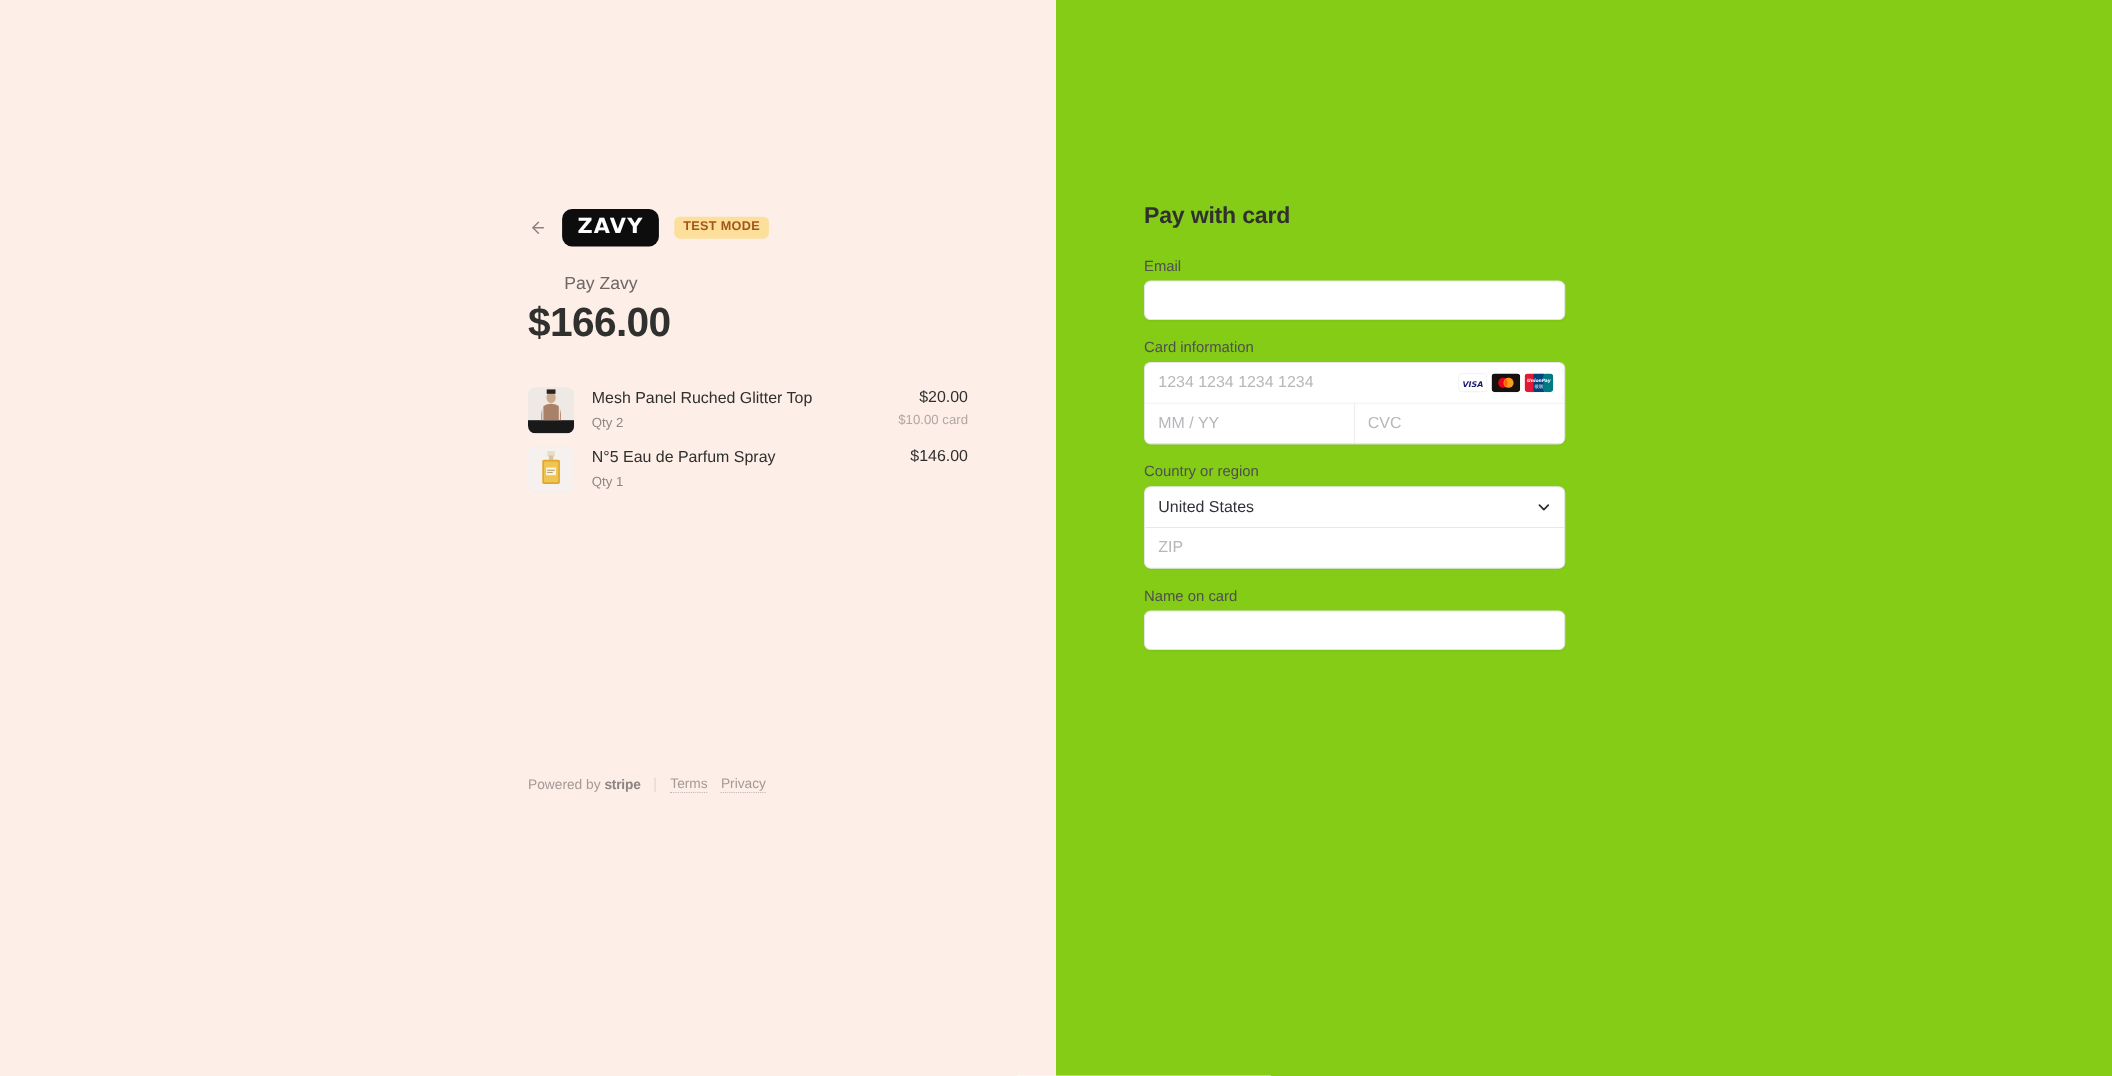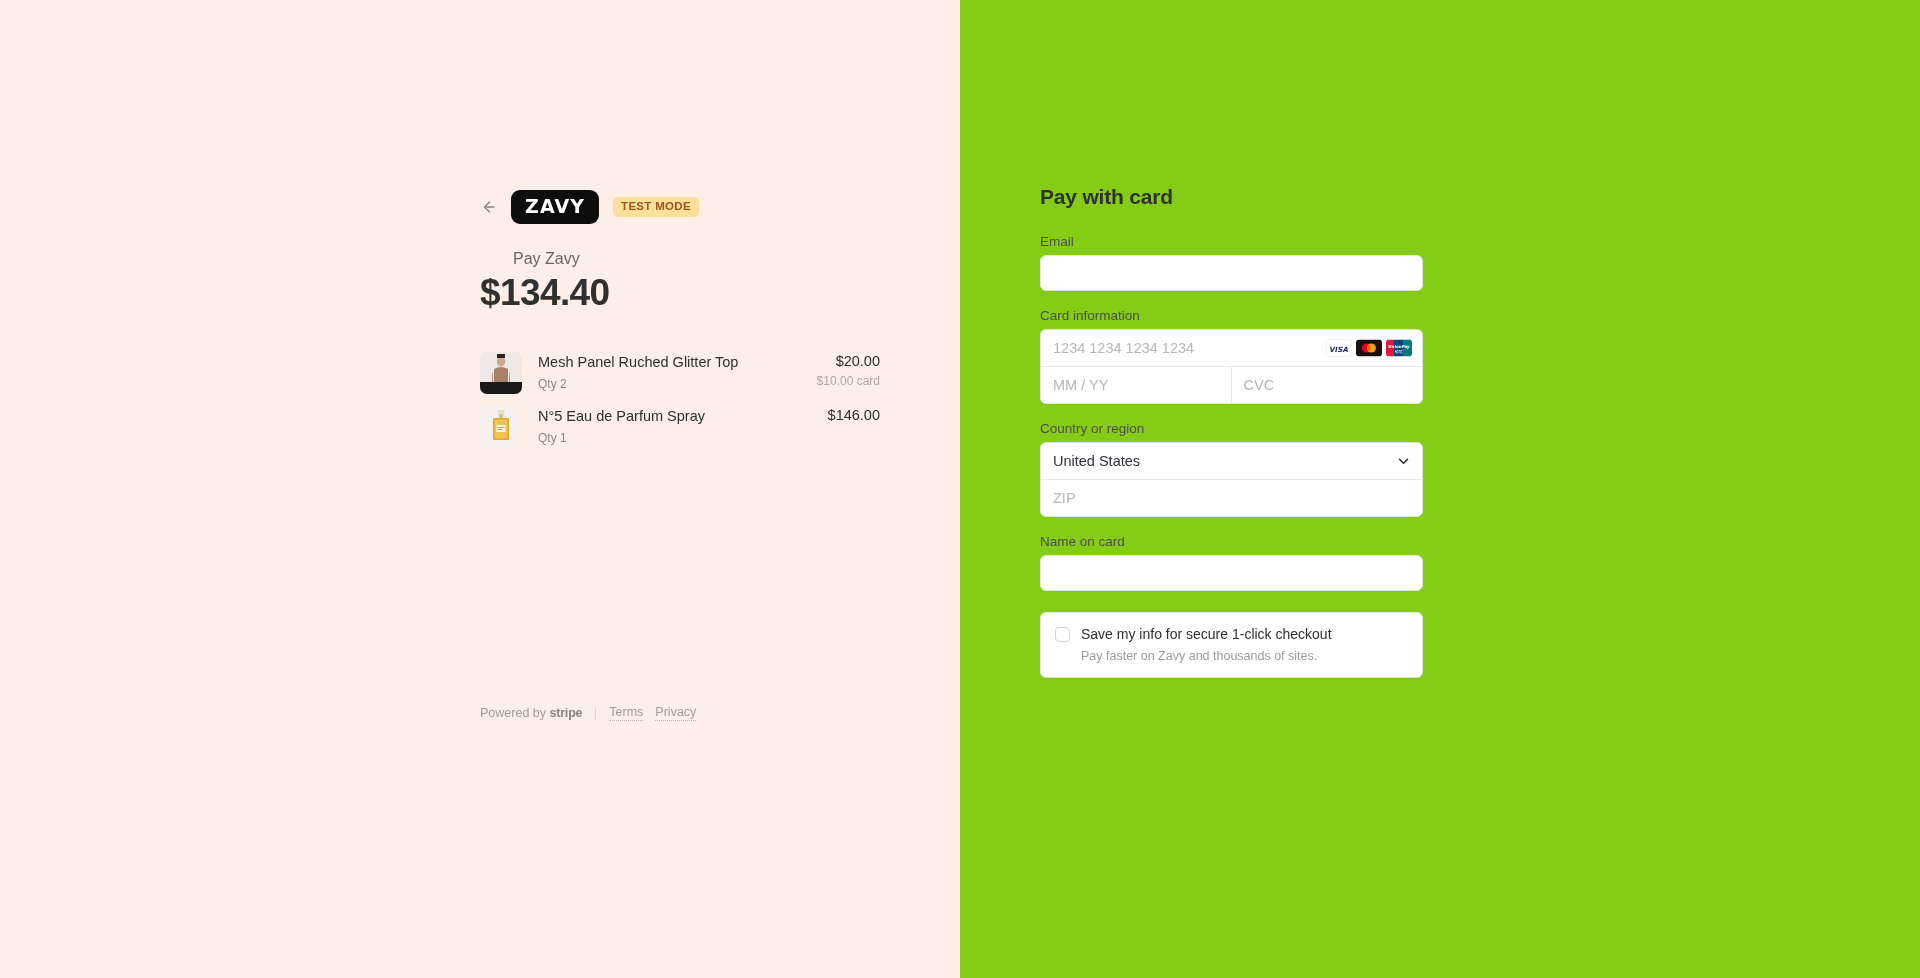--- a/index.html
+++ b/index.html
@@ -225,21 +225,21 @@
       <div class="brand-row">
         <svg class="back-arrow" viewBox="0 0 16 16" fill="none" stroke="currentColor" stroke-width="1.4">
           <path d="M9.5 3 L4.5 8 L9.5 13" stroke-linecap="round" stroke-linejoin="round"></path>
           <path d="M4.6 8 H14" stroke-linecap="round"></path>
         </svg>
         <div class="logo-pill">ZAVY</div>
         <div class="test-badge">TEST MODE</div>
       </div>
 
       <div class="pay-label">Pay Zavy</div>
-      <div class="amount">$134.40</div>
+      <div class="amount">$166.00</div>
 
       <div class="items">
 
         <div class="item">
           <div class="thumb">
             <svg viewBox="0 0 42 42">
               <rect width="42" height="42" fill="#efe9e5"></rect>
               <rect x="0" y="30" width="42" height="12" fill="#191919"></rect>
               <ellipse cx="21" cy="9.5" rx="4.2" ry="5" fill="#cba98f"></ellipse>
               <path d="M14 30 L14 17 Q21 13 28 17 L28 30 Z" fill="#a98068"></path>
@@ -352,25 +352,18 @@
             <input class="input" type="text" placeholder="ZIP" style="">
           </div>
         </div>
       </div>
 
       <div class="field-group">
         <div class="field-label">Name on card</div>
         <input class="input" type="text" placeholder="" style="">
       </div>
 
-      <div class="save-box">
-        <div class="checkbox"></div>
-        <div>
-          <div class="save-title">Save my info for secure 1-click checkout</div>
-          <div class="save-sub">Pay faster on Zavy and thousands of sites.</div>
-        </div>
-      </div>
 
 
     </div>
   </div>
 
 </div>
 
 </body></html>

